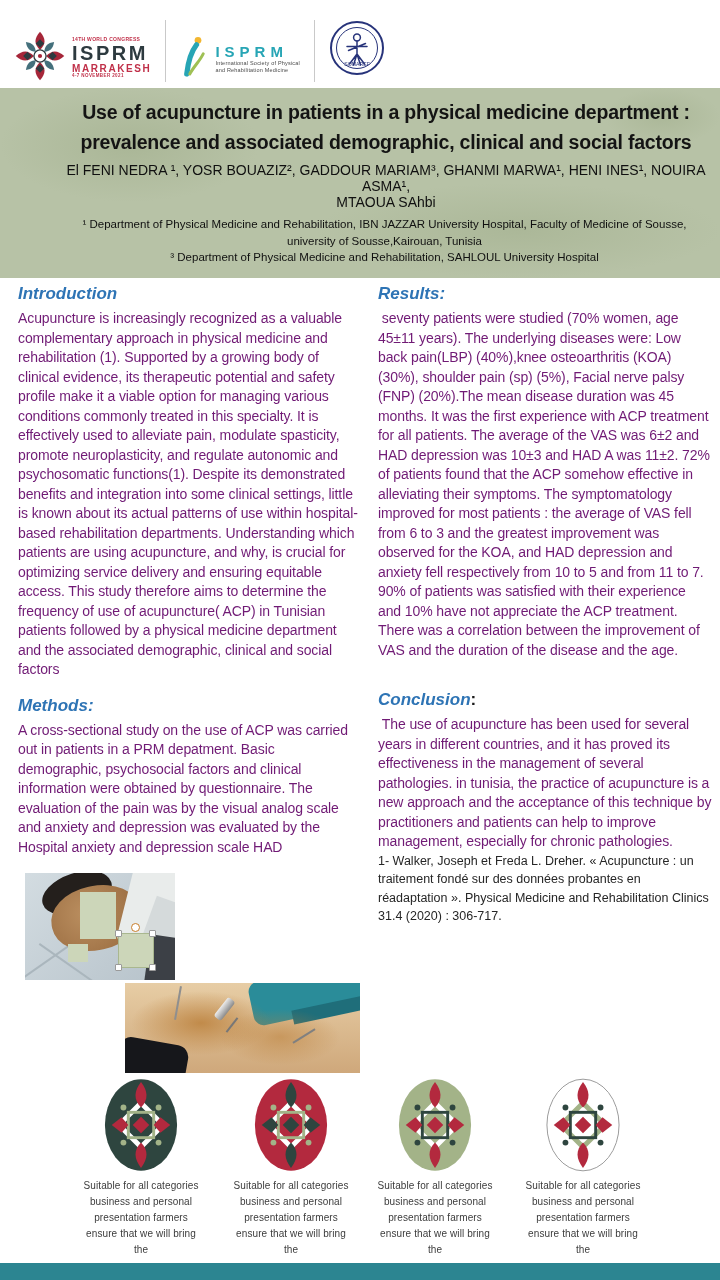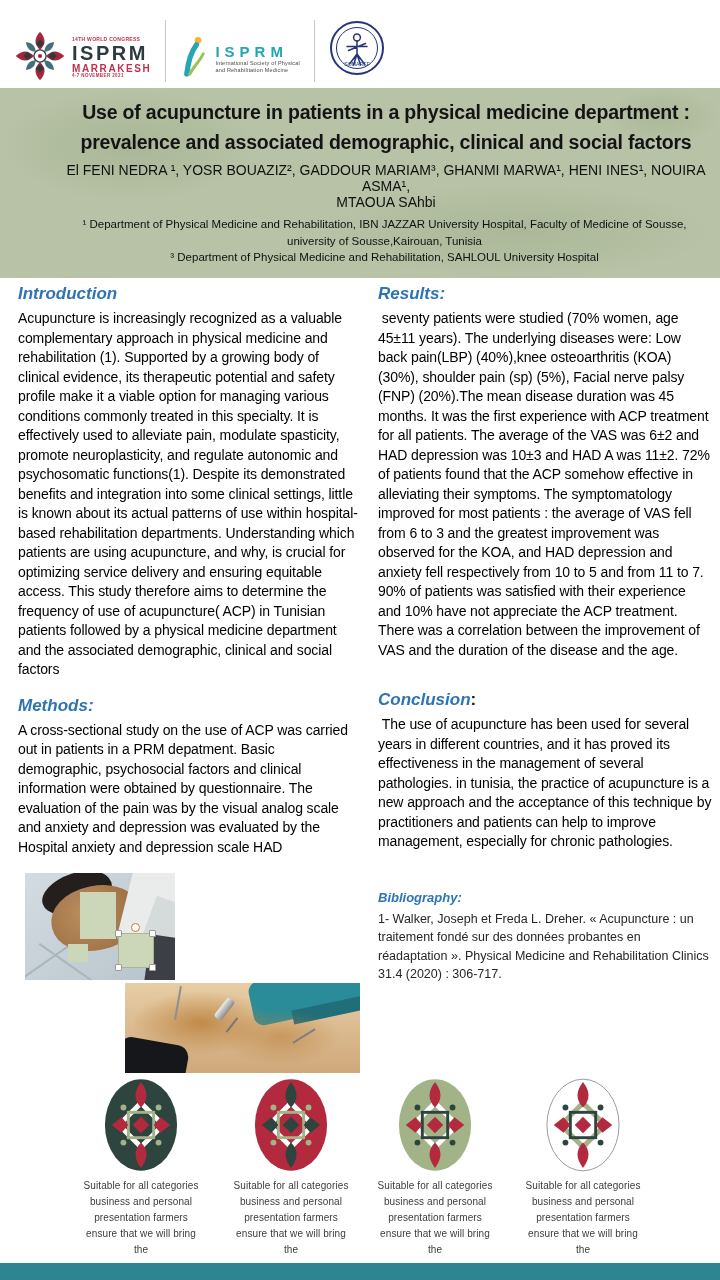--- a/index.html
+++ b/index.html
@@ -31,21 +31,21 @@
   .p-authors{margin-top:5px;font-size:14px;line-height:16px;font-weight:400;color:#101010;}
   .p-affils{margin-top:6px;font-size:11.5px;line-height:16.5px;color:#101010;width:645px;}
   .p-affils div{margin:0;}
 
   
   .col{position:absolute;top:272px;margin-top:12px;}
   .col-left{left:18px;width:342px;}
   .col-right{left:378px;width:334px;}
   .sec-h{font-style:italic;font-weight:700;font-size:17px;color:#2e74b5;margin:0 0 5px;}
   .sec-h .colon{color:#1a1a1a;font-style:normal;}
-  .body-text{font-size:14px;line-height:19.5px;color:#000000;letter-spacing:-.1px;margin:0;}
+  .body-text{font-size:14px;line-height:19.5px;color:#701a75;letter-spacing:-.1px;margin:0;}
   .mt-methods{margin-top:16px;}
   .mt-conclusion{margin-top:30px;}
   .mt-biblio{margin-top:38px;}
   .sec-h.small{font-size:13px;}
   .bib-text{font-size:12.5px;line-height:18.5px;color:#262626;margin:0;}
   .bib-text .jrnl{}
 
   
   .photo{position:absolute;overflow:hidden;}
   .fp{left:25px;top:873px;width:150px;height:107px;background:linear-gradient(135deg,#d3dce1,#b6c2ca);}
@@ -177,21 +177,20 @@
     <p class="body-text">A cross-sectional study on the use of ACP was carried out in patients in a PRM depatment. Basic demographic, psychosocial factors and clinical information were obtained by questionnaire. The evaluation of the pain was by the visual analog scale and anxiety and depression was evaluated by the Hospital anxiety and depression scale HAD</p>
   </div>
 
   <div class="col col-right">
     <h2 class="sec-h">Results:</h2>
     <p class="body-text">&nbsp;seventy patients were studied (70% women, age 45±11 years). The underlying diseases were: Low back pain(LBP) (40%),knee osteoarthritis (KOA) (30%), shoulder pain (sp) (5%), Facial nerve palsy (FNP) (20%).The mean disease duration was 45 months.  It was the first experience with ACP treatment for all patients. The average of the VAS was 6±2 and HAD depression was 10±3 and HAD A was 11±2. 72% of patients found that the ACP somehow effective in alleviating their symptoms. The symptomatology improved for most patients : the average of VAS fell from 6 to 3 and the greatest improvement was observed for the KOA, and HAD depression and anxiety fell respectively from 10 to 5 and from 11 to 7. 90% of patients was satisfied with their experience and 10% have not appreciate the ACP treatment. There was a correlation between the improvement of VAS and the duration of the disease and the age.</p>
 
     <h2 class="sec-h mt-conclusion"><span>Conclusion</span><span class="colon">:</span></h2>
     <p class="body-text">&nbsp;The use of acupuncture has been used for several years in different countries, and it has proved its effectiveness in the management of several pathologies. in tunisia, the practice of acupuncture is a new approach and the acceptance of this technique by practitioners and patients can help to improve management, especially for chronic pathologies.</p>
 
-    <h2 class="sec-h small mt-biblio">Bibliography:</h2>
     <p class="bib-text"><span>1- Walker, Joseph et Freda L. Dreher. « Acupuncture : un traitement fondé sur des données probantes en réadaptation ». </span><span class="jrnl">Physical Medicine and Rehabilitation Clinics</span><span> 31.4 (2020) : 306-717.</span></p>
   </div>
 
   <div class="photo fp">
     <div class="crease1"></div>
     <div class="crease2"></div>
     <div class="hair"></div>
     <div class="face"></div>
     <div class="towel"></div>
     <div class="towel2"></div>

